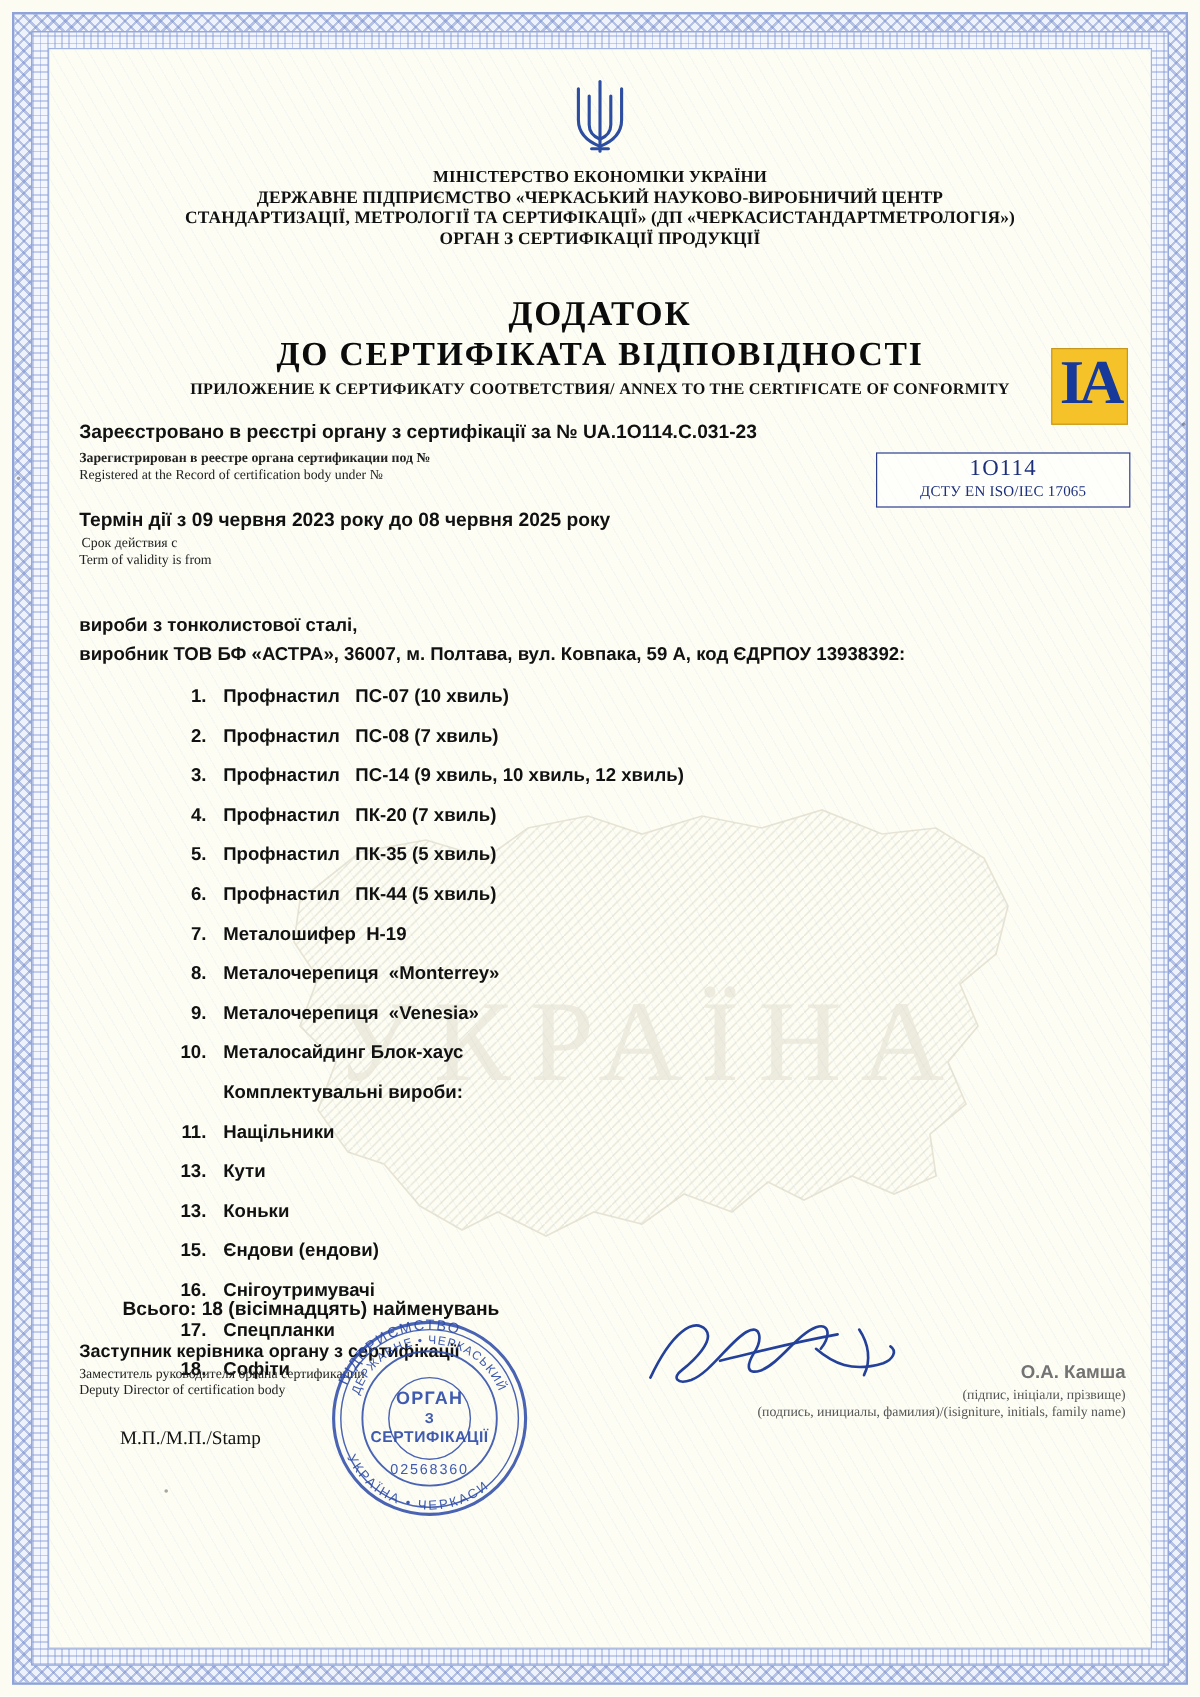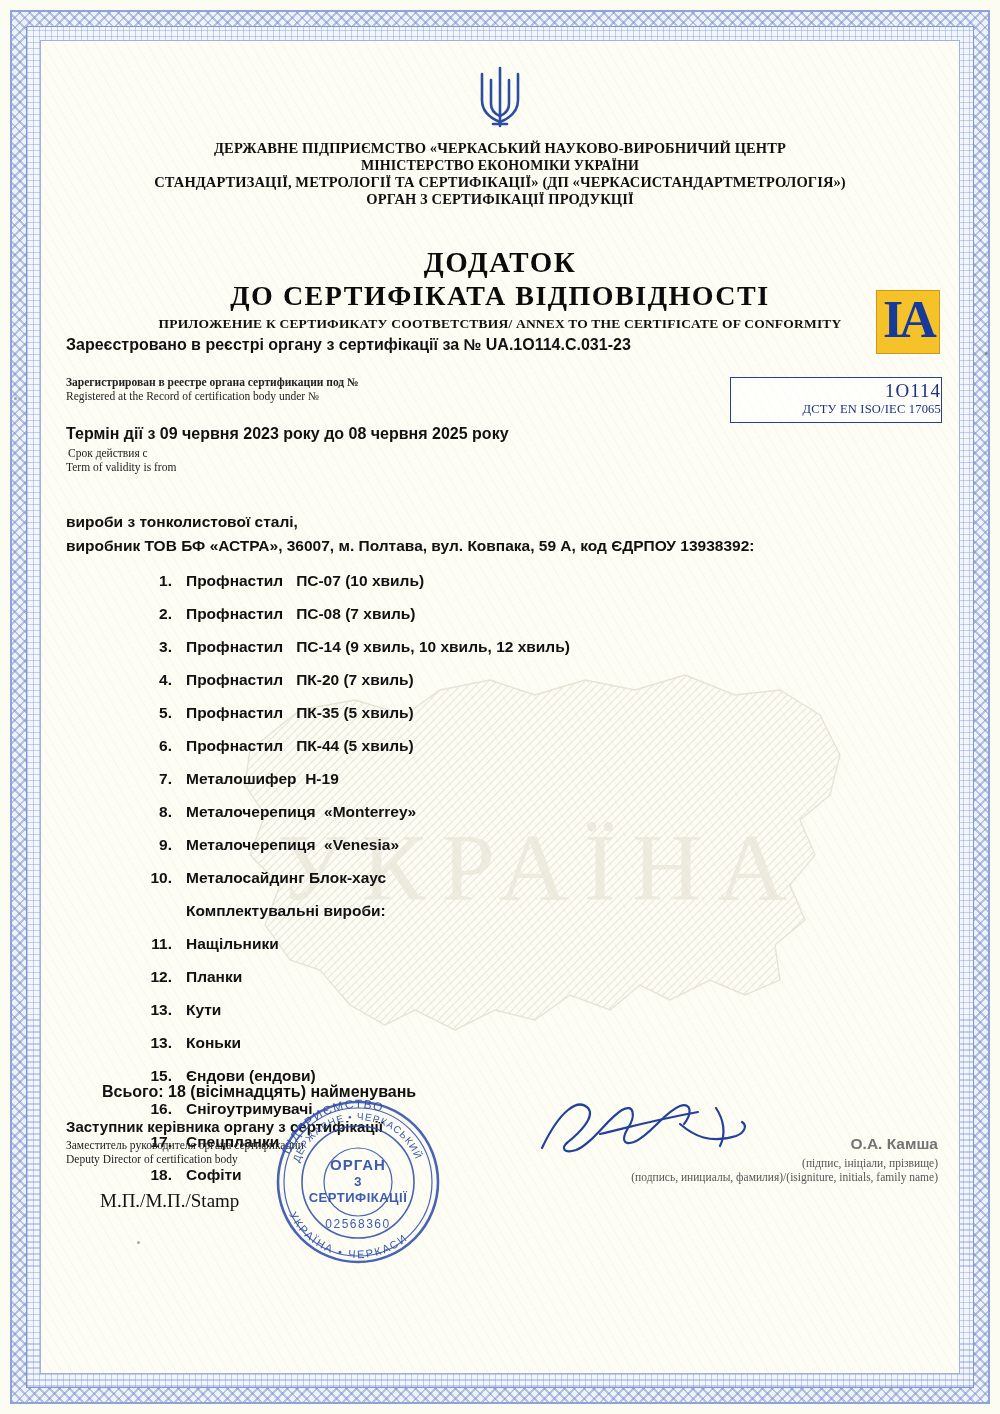--- a/index.html
+++ b/index.html
@@ -146,41 +146,41 @@
   }
 
   
   .reg-box {
     position: absolute;
     right: 18px;
     top: 337px;
     width: 210px;
     height: 44px;
     border: 1.5px solid #2c3f8f;
-    text-align: right;
+    text-align: center;
     color: #1c2f7d;
     background: rgba(255,255,255,0.55);
     margin-left: 12px;
   }
   .reg-box .num {
     font-family: "Liberation Serif", serif;
     font-size: 19px;
     letter-spacing: 1px;
     margin-top: 2px;
   }
   .reg-box .std {
     font-family: "Liberation Serif", serif;
     font-size: 12.5px;
     letter-spacing: 0.2px;
   }
 
   .reg-line {
     position: absolute;
     left: 26px;
-    top: 296px;
+    top: 312px;
     font-size: 16px;
     font-weight: bold;
     color: #111;
   }
   .reg-sub1 {
     position: absolute;
     left: 26px; top: 336px;
     font-family: "Liberation Serif", serif;
     font-size: 11.5px;
     font-weight: bold;
@@ -276,21 +276,21 @@
     position: absolute;
     left: 26px; top: 1113px;
     font-family: "Liberation Serif", serif;
     font-size: 11.5px;
     color: #222;
   }
   .stamp-label {
     position: absolute;
     left: 60px; top: 1150px;
     font-family: "Liberation Serif", serif;
-    font-size: 19px;
+    font-size: 16px;
     color: #111;
   }
 
   .signer-name {
     position: absolute;
     right: 22px;
     top: 1095px;
     font-size: 15.5px;
     font-weight: bold;
     color: #737373;
@@ -376,22 +376,22 @@
           <path d="M9 14 L9 40 C9 52 17 58 27 62"></path>
           <path d="M45 14 L45 40 C45 52 37 58 27 62"></path>
           <path d="M18 20 L18 44 C18 50 22 54 27 56"></path>
           <path d="M36 20 L36 44 C36 50 32 54 27 56"></path>
           <path d="M20 64 L34 64"></path>
         </g>
       </svg>
     </div>
 
     <div class="org-block">
+      <div class="org-line l1">МІНІСТЕРСТВО ЕКОНОМІКИ УКРАЇНИ</div>
       <div class="org-line">ДЕРЖАВНЕ ПІДПРИЄМСТВО «ЧЕРКАСЬКИЙ НАУКОВО-ВИРОБНИЧИЙ ЦЕНТР</div>
-      <div class="org-line l1">МІНІСТЕРСТВО ЕКОНОМІКИ УКРАЇНИ</div>
       <div class="org-line">СТАНДАРТИЗАЦІЇ, МЕТРОЛОГІЇ ТА СЕРТИФІКАЦІЇ» (ДП «ЧЕРКАСИСТАНДАРТМЕТРОЛОГІЯ»)</div>
       <div class="org-line">ОРГАН З СЕРТИФІКАЦІЇ ПРОДУКЦІЇ</div>
     </div>
 
     <div class="title-block">
       <div class="title-main">ДОДАТОК</div>
       <div class="title-main l2">ДО СЕРТИФІКАТА ВІДПОВІДНОСТІ</div>
       <div class="title-sub">ПРИЛОЖЕНИЕ К СЕРТИФИКАТУ СООТВЕТСТВИЯ/ ANNEX TO THE CERTIFICATE OF CONFORMITY</div>
     </div>
 
@@ -458,24 +458,20 @@
         <span class="idx">10.</span>
         <span class="lbl">Металосайдинг Блок-хаус</span>
       </div>
       <div class="item nogap">
         <span class="idx"></span>
         <span class="lbl">Комплектувальні вироби:</span>
       </div>
       <div class="item">
         <span class="idx">11.</span>
         <span class="lbl">Нащільники</span>
-      </div>
-      <div class="item">
-        <span class="idx">12.</span>
-        <span class="lbl">Планки</span>
       </div>
       <div class="item">
         <span class="idx">13.</span>
         <span class="lbl">Кути</span>
       </div>
       <div class="item">
         <span class="idx">13.</span>
         <span class="lbl">Коньки</span>
       </div>
       <div class="item">

